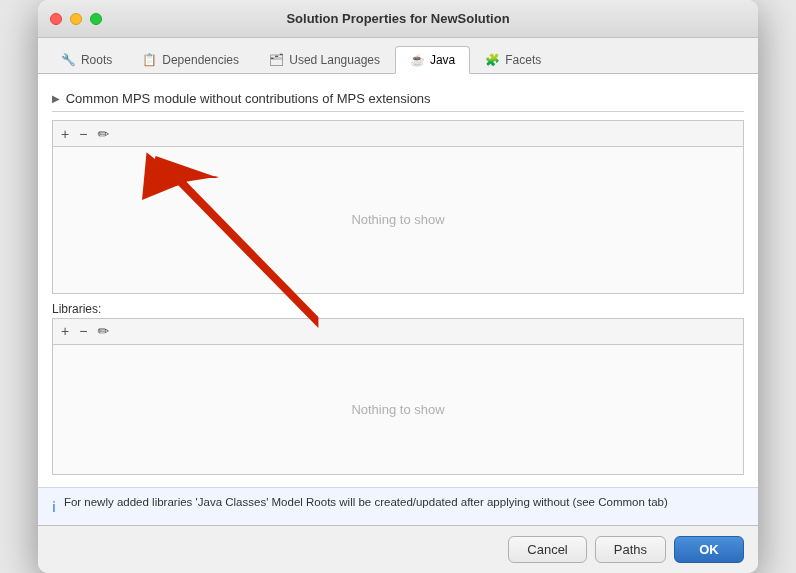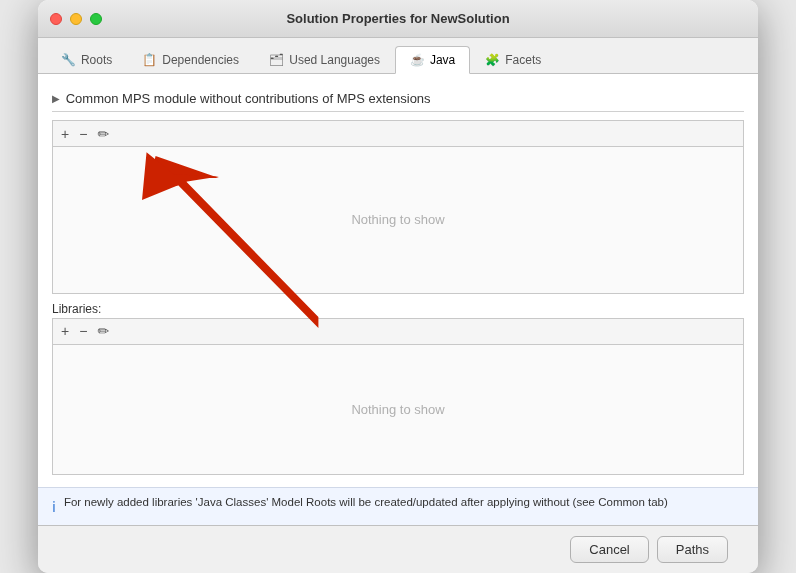--- a/index.html
+++ b/index.html
@@ -165,21 +165,21 @@
     }
     .info-icon {
       color: #3a7bd5;
       font-size: 15px;
       flex-shrink: 0;
       margin-top: 0px;
     }
     .footer-buttons {
       background: #f0f0f0;
       border-top: 1px solid #c0c0c0;
-      padding: 10px 30px;
+      padding: 10px 14px;
       display: flex;
       justify-content: flex-end;
       gap: 8px;
       align-items: flex-start;
     }
     .btn {
       padding: 5px 18px;
       font-size: 13px;
       border-radius: 6px;
       cursor: pointer;
@@ -295,14 +295,15 @@
   </div>
 
   <div class="footer-info">
     <span class="info-icon">ℹ</span>
     <span>For newly added libraries 'Java Classes' Model Roots will be created/updated after applying without (see Common tab)</span>
   </div>
 
   <div class="footer-buttons">
     <button class="btn btn-cancel">Cancel</button>
     <button class="btn btn-apply">Paths</button>
+    <button class="btn btn-ok">OK</button>
   </div>
 </div>
 
 </body></html>

